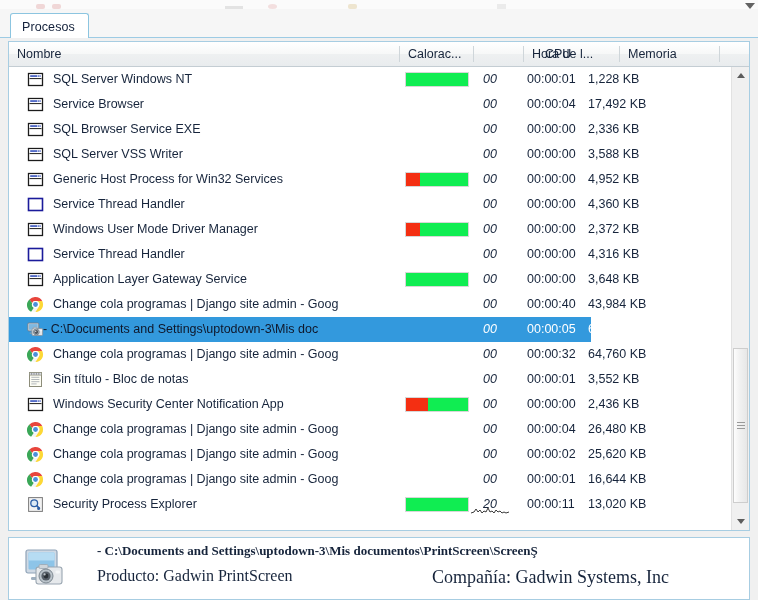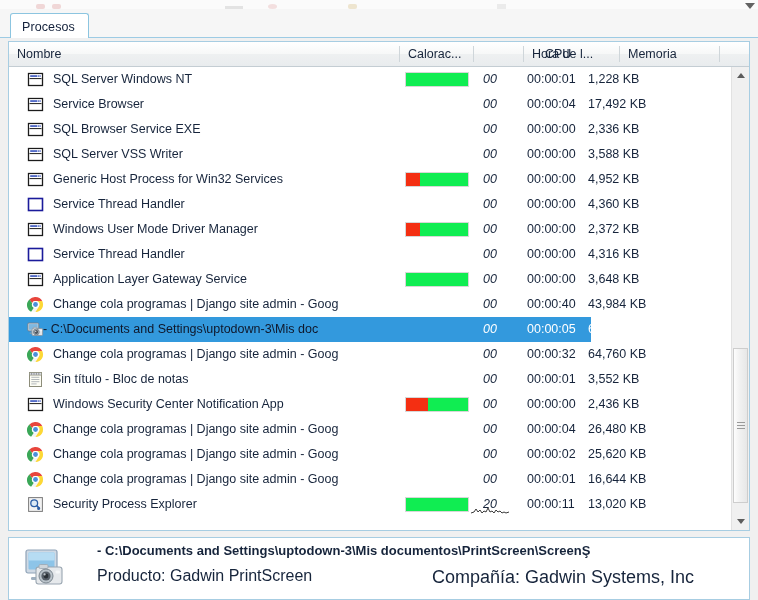--- a/index.html
+++ b/index.html
@@ -257,20 +257,21 @@
 
   
   .details {
     position: absolute;
     left: 8px; top: 528px;
     width: 742px; height: 63px;
     background: #ffffff;
     border: 1px solid #a7cde2;
     box-sizing: border-box;
     overflow: hidden;
+    font-family: Liberation Serif, serif;
   }
   .det-icon {
     position: absolute;
     left: 14px; top: 8px;
     width: 44px; height: 44px;
   }
   .det-title {
     position: absolute;
     left: 88px; top: 5px;
     width: 660px;

